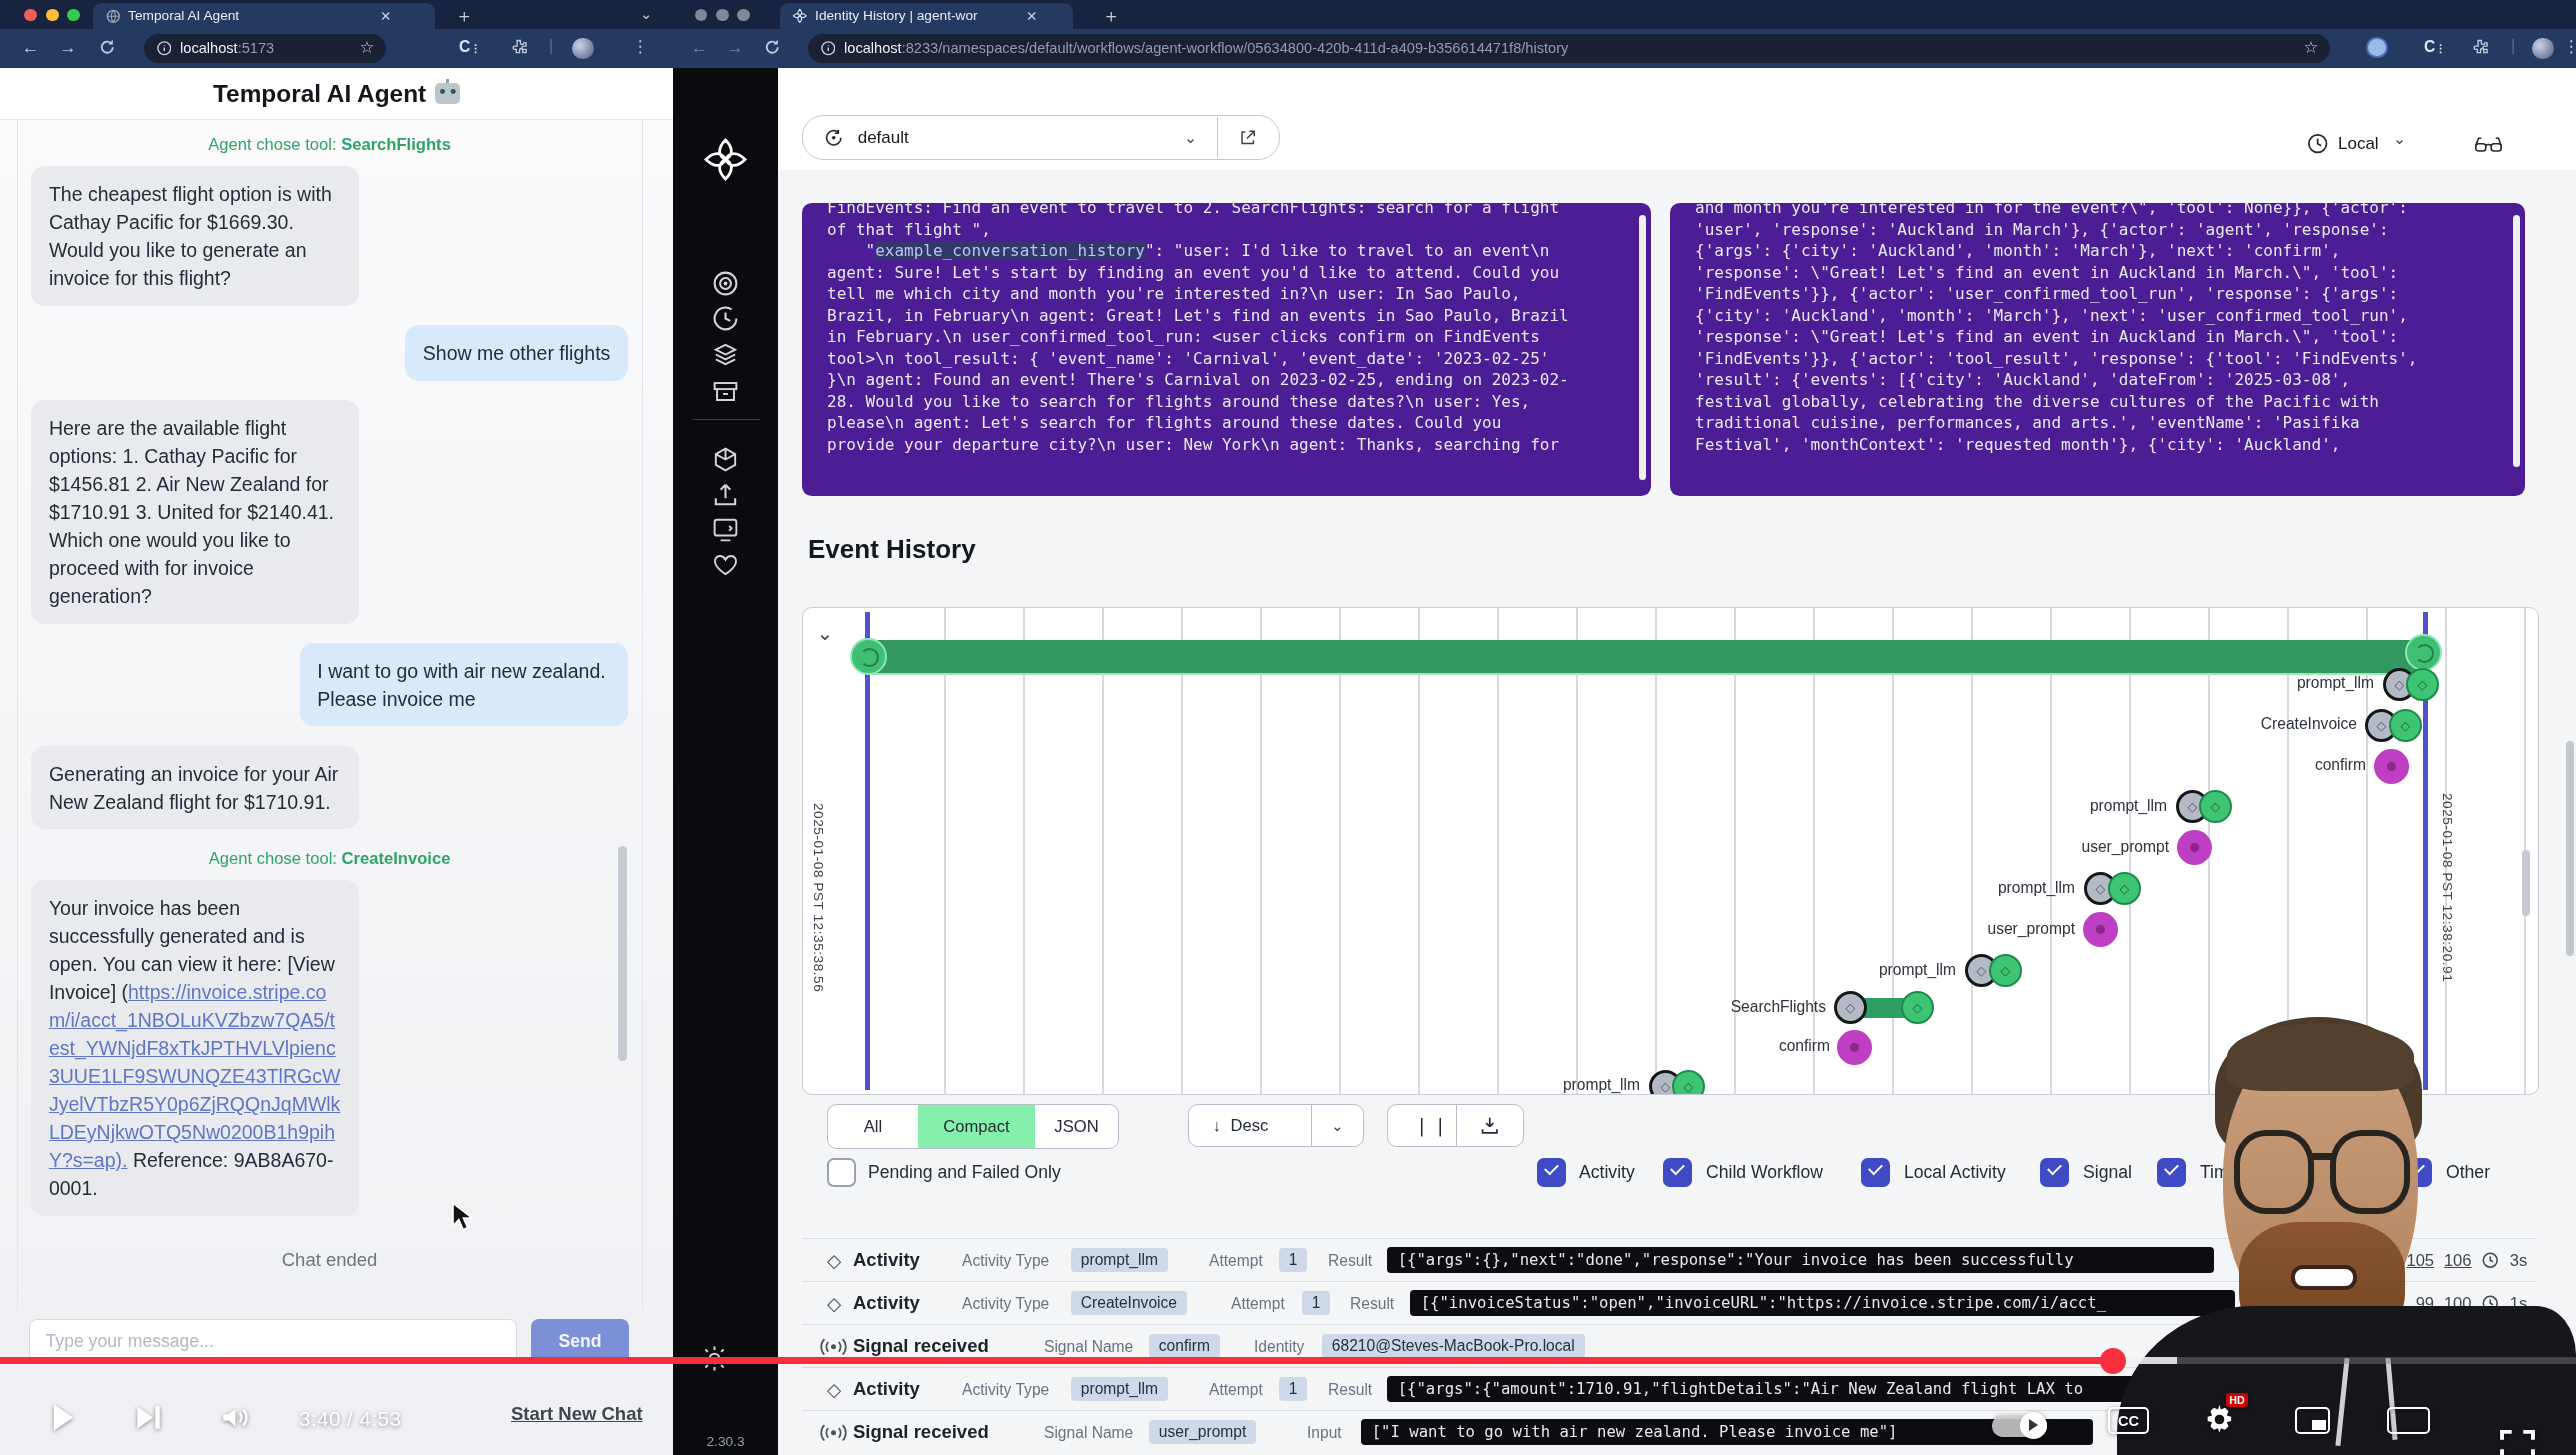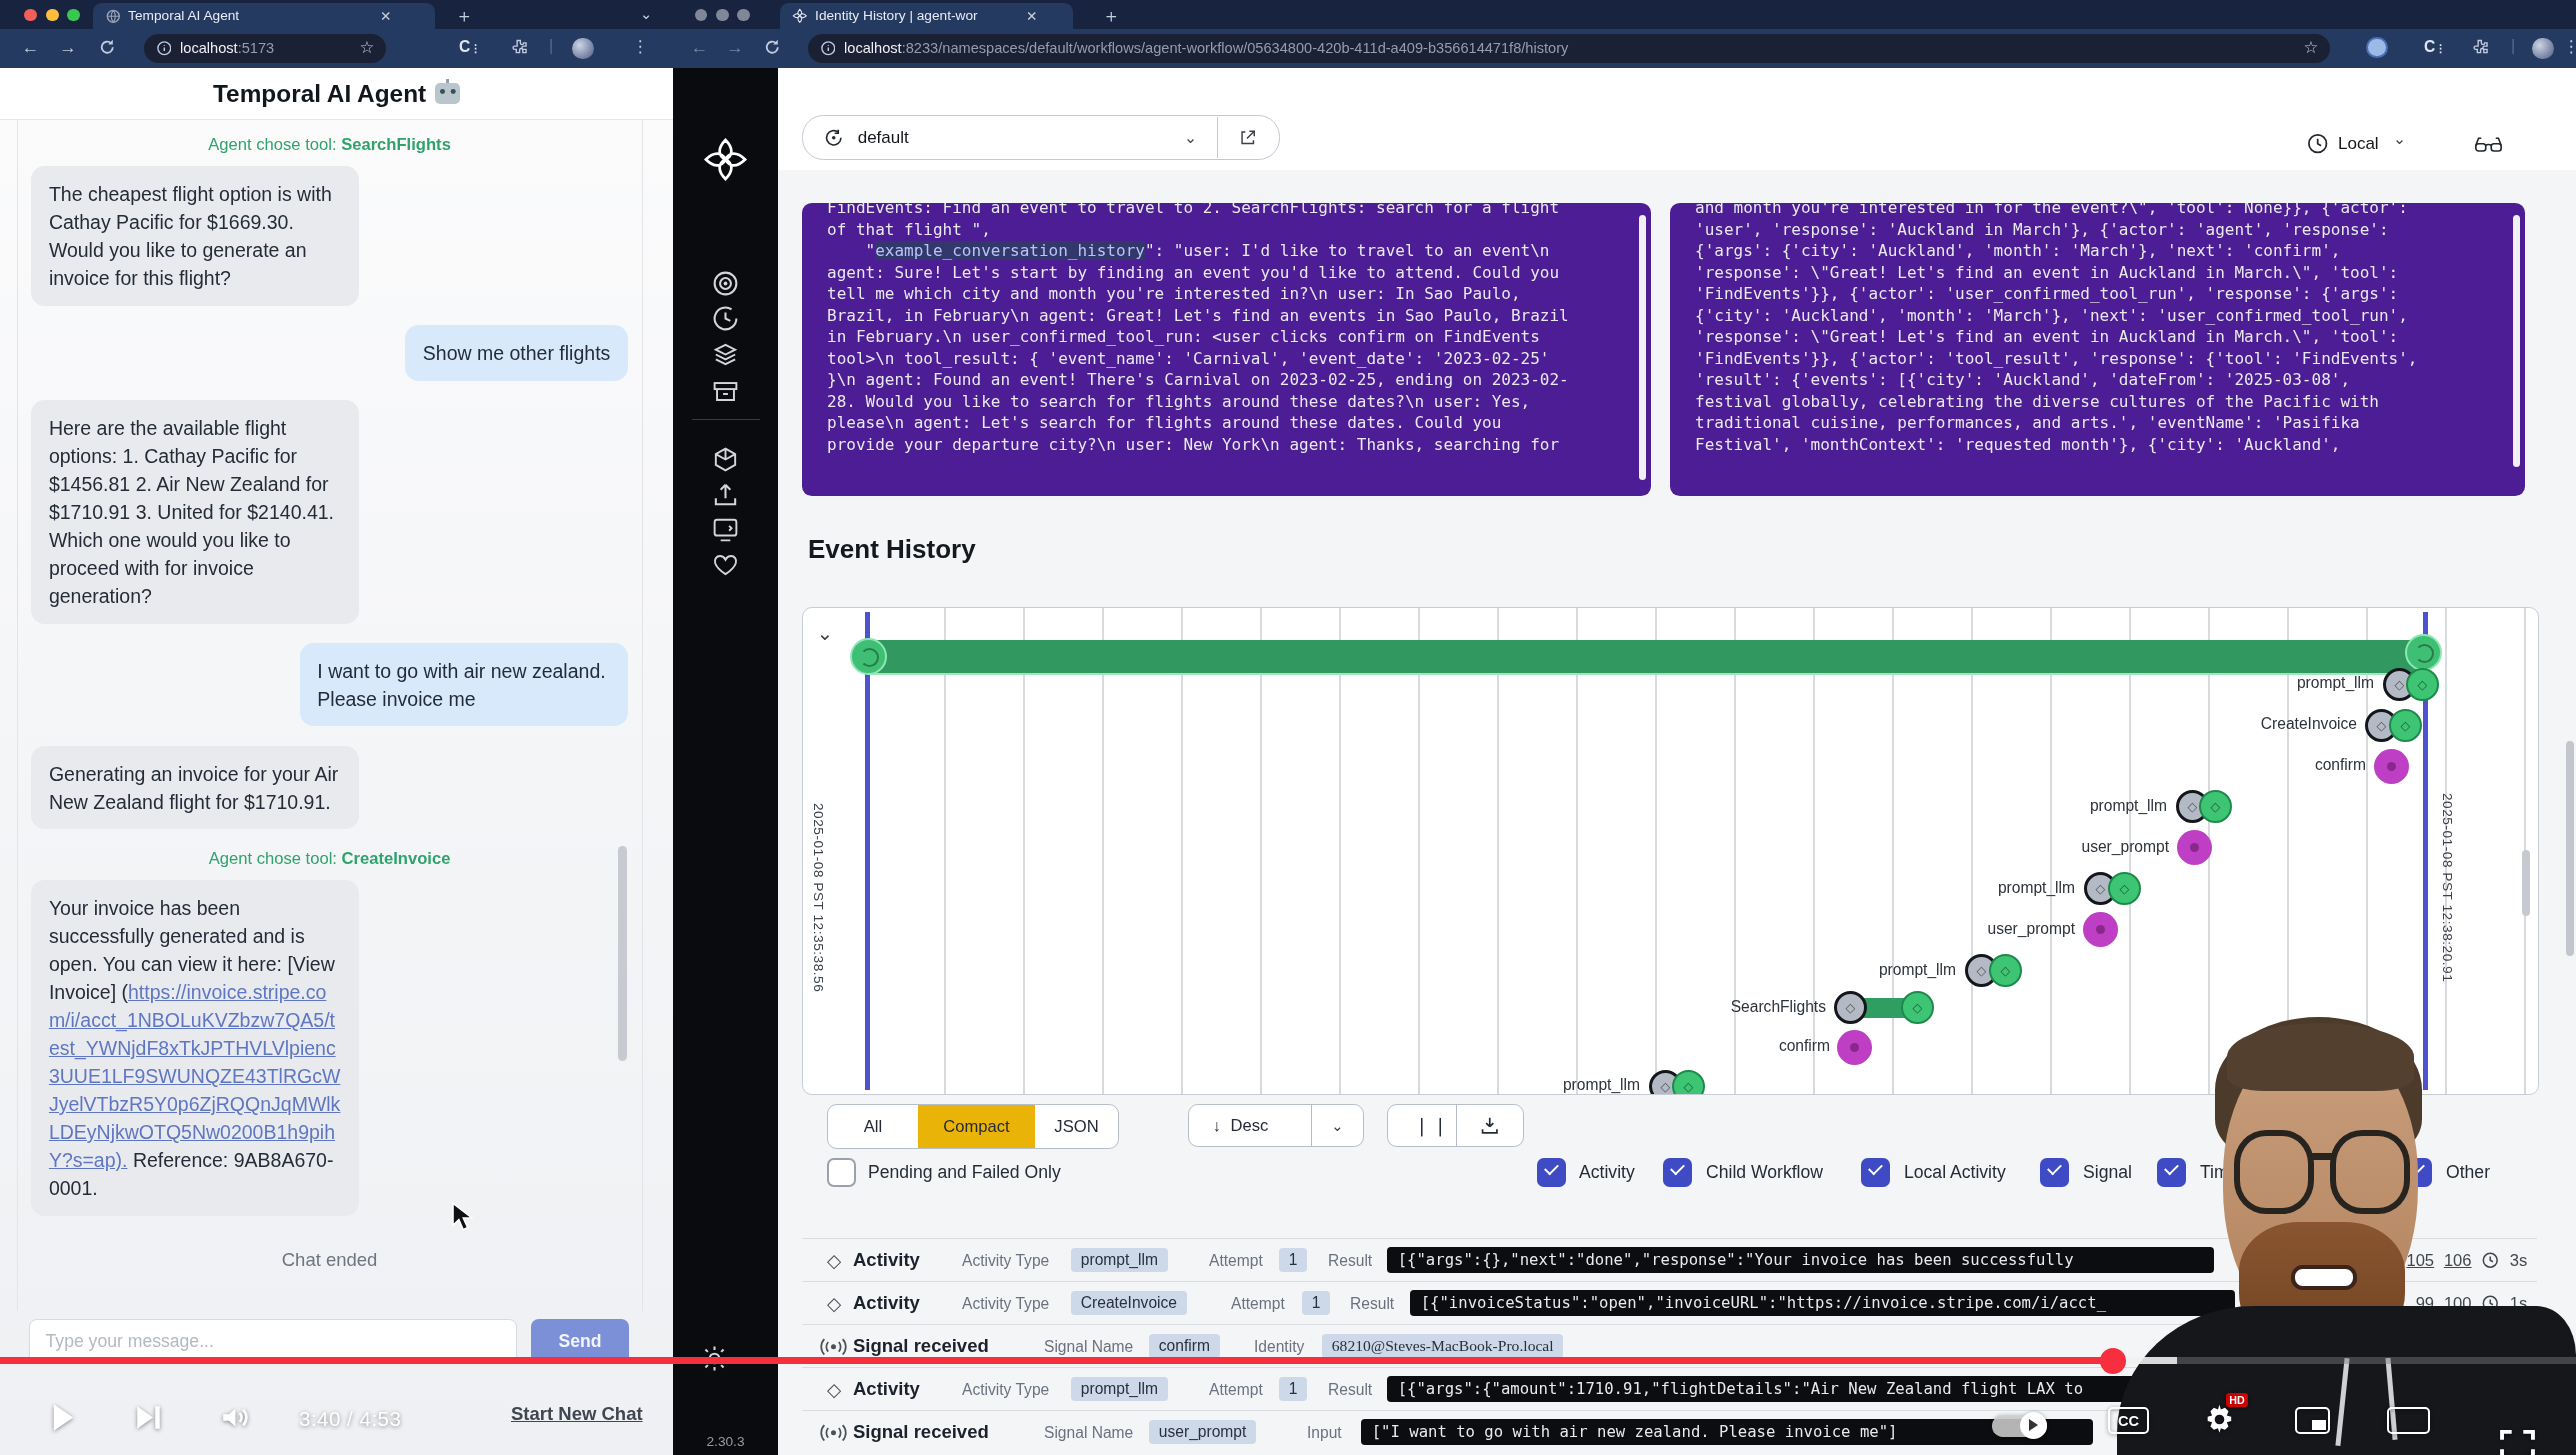--- a/index.html
+++ b/index.html
@@ -62,21 +62,21 @@
   .tl-label{position:absolute;font-size:15.6px;color:#2d333c;white-space:nowrap;}
   .c-gray{position:absolute;width:33px;height:33px;border-radius:50%;background:#b3bac6;border:3.9px solid #14161a;box-sizing:border-box;}
   .c-green{position:absolute;width:33px;height:33px;border-radius:50%;background:#3ec573;border:2.9px solid #1d8a4c;box-sizing:border-box;}
   .c-mag{position:absolute;width:35px;height:35px;border-radius:50%;background:#bf3fc4;}
   .c-gray:after,.c-green:after{content:"◇";position:absolute;left:50%;top:50%;transform:translate(-50%,-54%);font-size:12.7px;color:rgba(15,25,20,.6);}
   .c-mag:after{content:"";position:absolute;left:12.7px;top:12.7px;width:9.8px;height:9.8px;border-radius:50%;background:rgba(70,10,75,.45);}
   .tl-conn{position:absolute;height:19.5px;background:#2f9e63;}
   .tl-vscroll{position:absolute;right:7.8px;top:242px;width:7.8px;height:66px;border-radius:3.9px;background:#c6c9cf;}
   .seg{position:absolute;top:1036px;height:43px;border:1px solid #b6bcc8;border-radius:9.8px;background:#fff;display:flex;overflow:hidden;}
   .seg div{display:flex;align-items:center;justify-content:center;font-size:16.6px;color:#242b37;}
-  .seg .on{background:#eab308;}
+  .seg .on{background:#86efac;}
   .btn{position:absolute;top:1036px;height:43px;border:1px solid #b6bcc8;border-radius:9.8px;background:#fff;box-sizing:border-box;display:flex;align-items:center;color:#242b37;font-size:16.6px;}
   .chk{position:absolute;width:29px;height:29px;border-radius:6.8px;box-sizing:border-box;}
   .chk.on{background:#3f4bc4;}
   .chk.on:after{content:"";position:absolute;left:7.8px;top:5.9px;width:10.7px;height:5.9px;border-left:2.9px solid #fff;border-bottom:2.9px solid #fff;transform:rotate(-45deg);}
   .chk.off{background:#fff;border:2px solid #9aa1ad;}
   .chklab{position:absolute;font-size:17.6px;color:#262c36;white-space:nowrap;}
   .trow{position:absolute;left:129px;width:1735px;height:43px;border-top:1px solid #d9dce1;}
   .trow .ric{position:absolute;left:25px;top:10.7px;color:#4a5158;font-size:18.5px;}
   .trow .rlab{position:absolute;left:51px;top:9.8px;font-weight:bold;font-size:18.5px;color:#1c222c;}
   .trow .rkey{position:absolute;top:12.7px;font-size:15.6px;color:#6a7280;}
@@ -449,21 +449,21 @@
       </div>
       <div class="trow" style="top:1256px;">
         <svg class="abs" style="left:17.6px;top:12.7px;" width="27" height="17.6" viewBox="0 0 28 18">
             <circle cx="14" cy="9" r="2.6" fill="#4a5158"></circle>
             <path d="M8.5 4a7.5 7.5 0 0 0 0 10M19.5 4a7.5 7.5 0 0 1 0 10M4.5 1a11.5 11.5 0 0 0 0 16M23.5 1a11.5 11.5 0 0 1 0 16" fill="none" stroke="#4a5158" stroke-width="1.8"></path>
           </svg>
         <span class="rlab">Signal received</span>
         <span class="rkey" style="left:242px;">Signal Name</span>
         <span class="rpill" style="left:347px;">confirm</span>
         <span class="rkey" style="left:452px;">Identity</span>
-        <span class="rpill" style="left:520px;font-family:Liberation Serif, serif;">68210@Steves-MacBook-Pro.local</span>
+        <span class="rpill" style="left:520px;">68210@Steves-MacBook-Pro.local</span>
         <span class="rlinks" style="right:25px;">
             <u>94</u>
           </span>
       </div>
       <div class="trow" style="top:1299px;">
         <span class="ric">◇</span>
         <span class="rlab">Activity</span>
         <span class="rkey" style="left:160px;">Activity Type</span>
         <span class="rpill" style="left:269px;">prompt_llm</span>
         <span class="rkey" style="left:407px;">Attempt</span>

